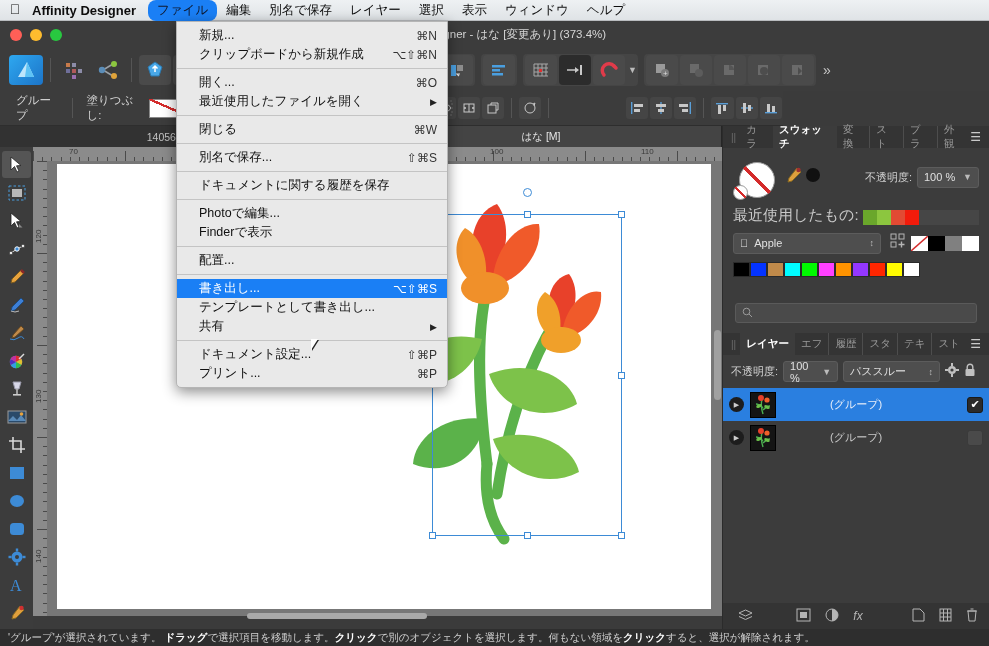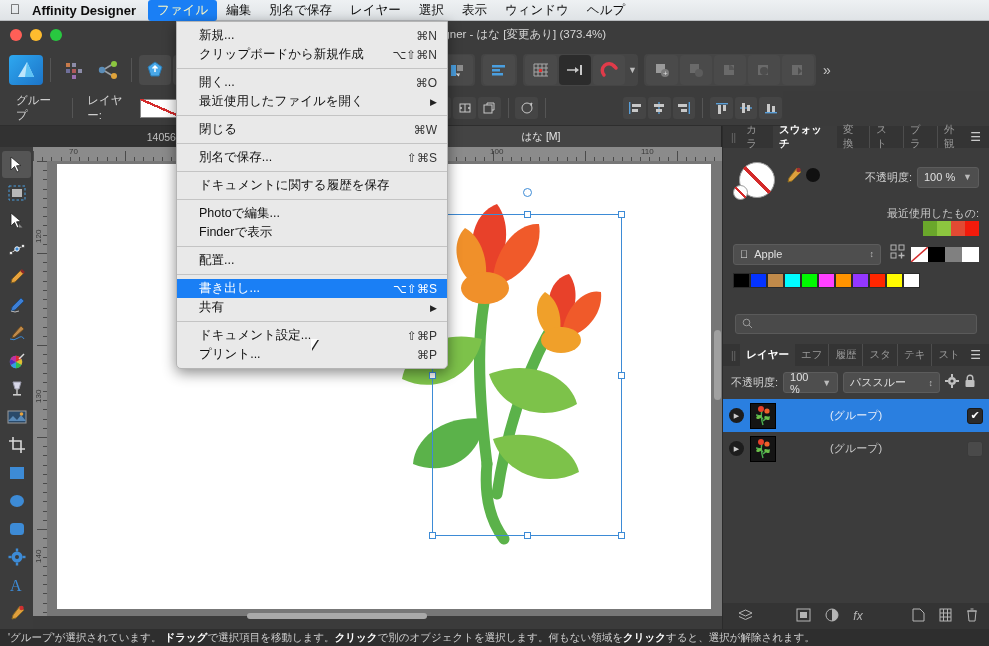--- a/index.html
+++ b/index.html
@@ -15,21 +15,21 @@
   .menubar {
     position: absolute; left:0; top:0; width:989px; height:21px;
     background: linear-gradient(to bottom,#eef1f3,#dfe3e6);
     border-bottom: 1px solid #b9bcbf;
     display: flex; align-items: center; font-size: 12.5px; color:#0d0d0d;
     z-index: 40;
   }
   .apple-logo { width: 30px; text-align:center; font-size:14px; line-height:1; padding-bottom:2px;}
   .mb-app { font-weight: bold; font-size: 13px; padding: 0 12px 0 2px; }
   .mb-item { padding: 2px 9px; line-height: 17px; }
-  .mb-item.active { background:#1a7ff5; color:#fef9c3; border-radius:3px; height:21px; display:flex; align-items:center;}
+  .mb-item.active { background:#1a7ff5; color:#0f172a; border-radius:8px; height:21px; display:flex; align-items:center;}
 
   
   .titlebar {
     position:absolute; left:0; top:21px; width:989px; height:27px;
     background:#3c3c3c;
     display:flex; align-items:center;
   }
   .traffic { display:flex; gap:8px; padding-left:10px; }
   .tl { width:12px; height:12px; border-radius:50%; }
   .tl.r{background:#ff5f57;} .tl.y{background:#febc2e;} .tl.g{background:#28c840;}
@@ -380,21 +380,21 @@
             <path d="M9 5 L13 9 L9 13 Z" fill="#4d4d4d"></path>
           </svg>
       </div>
     </div>
     <div class="more">»</div>
   </div>
 
   <div class="ctxbar">
     <span class="ctx-label">グループ</span>
     <span class="vsep"></span>
-    <span class="ctx-label">レイヤー:</span>
+    <span class="ctx-label">塗りつぶし:</span>
     <span class="fill-sw"></span>
     <span style="width:130px"></span>
     <span class="ctx-btn">グループ化解除</span>
     <span class="vsep"></span>
     <span class="ic-btn">
       <svg width="16" height="16" viewBox="0 0 16 16">
           <circle cx="8" cy="8" r="4" fill="none" stroke="#c8c8c8"></circle>
           <path d="M8 1 V5 M8 11 V15 M1 8 H5 M11 8 H15" stroke="#c8c8c8"></path>
         </svg>
     </span>
@@ -802,21 +802,21 @@
           </svg>
       </span>
       <span style="flex:1"></span>
       <span class="opacity-label">不透明度:</span>
       <span class="dropdown" style="width:62px; justify-content:space-between; margin-left:5px;">
         <span>100 %</span>
         <span class="chev">▼</span>
       </span>
     </div>
 
-    <div style="display:flex;align-items:flex-end;padding:6px 10px 0 10px;font-size:11px;color:#c9c9c9;flex-direction:column;">
+    <div style="display:flex;align-items:flex-end;padding:6px 10px 0 10px;font-size:15px;color:#c9c9c9;">
       <span>最近使用したもの:</span>
       <span class="recent-box" style="flex:1; margin-left:4px;">
         <i class="sw" style="background:#6aa72b"></i>
         <i class="sw" style="background:#8cc63f"></i>
         <i class="sw" style="background:#e24a33"></i>
         <i class="sw" style="background:#f21b0b"></i>
       </span>
     </div>
 
     <div style="display:flex;align-items:center;padding:7px 10px 0 10px;">
@@ -1045,20 +1045,23 @@
     <div class="msep"></div>
     <div class="mi">
       <span class="lab">配置...</span>
     </div>
     <div class="msep"></div>
     <div class="mi hl">
       <span class="lab">書き出し...</span>
       <span class="key">⌥⇧⌘S</span>
     </div>
     <div class="mi">
+      <span class="lab">テンプレートとして書き出し...</span>
+    </div>
+    <div class="mi">
       <span class="lab">共有</span>
       <span class="arrow">▶</span>
     </div>
     <div class="msep"></div>
     <div class="mi">
       <span class="lab">ドキュメント設定...</span>
       <span class="key">⇧⌘P</span>
     </div>
     <div class="mi">
       <span class="lab">プリント...</span>

